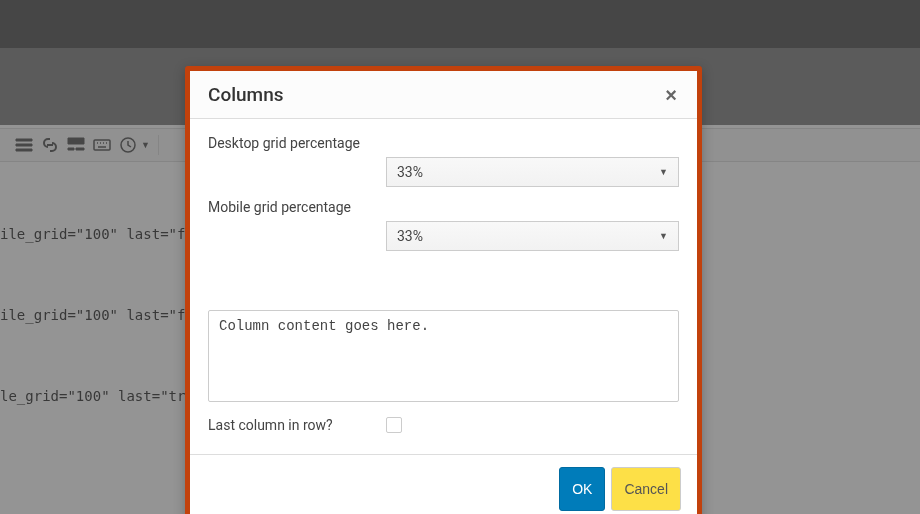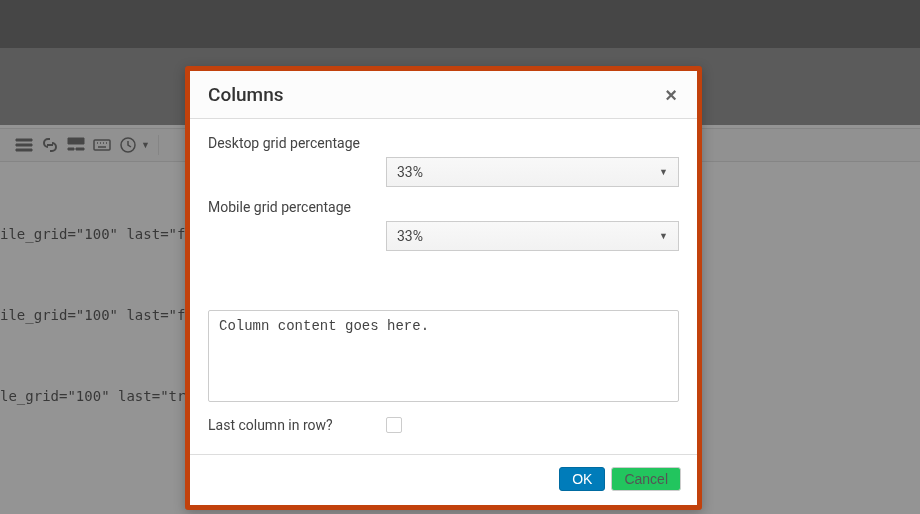--- a/index.html
+++ b/index.html
@@ -180,35 +180,35 @@
       cursor: pointer;
     }
 
     .dialog-footer {
       padding: 12px 16px 14px;
       display: flex;
       justify-content: flex-end;
       gap: 6px;
     }
     .btn {
-      height: 24px;
+      height: 44px;
       padding: 0 12px;
       border-radius: 3px;
       font-size: 14px;
       cursor: pointer;
       display: inline-flex;
       align-items: center;
     }
     .btn-primary {
       background: #007cba;
       color: #fff;
       border: 1px solid #006ba1;
     }
     .btn-default {
-      background: #22c55e;
+      background: #fde047;
       color: #555;
       border: 1px solid #ccc;
     }
   </style>
 </head>
 <body>
 
 <div class="backdrop-top"></div>
 <div class="backdrop-mid"></div>
 <div class="backdrop-rest"></div>

